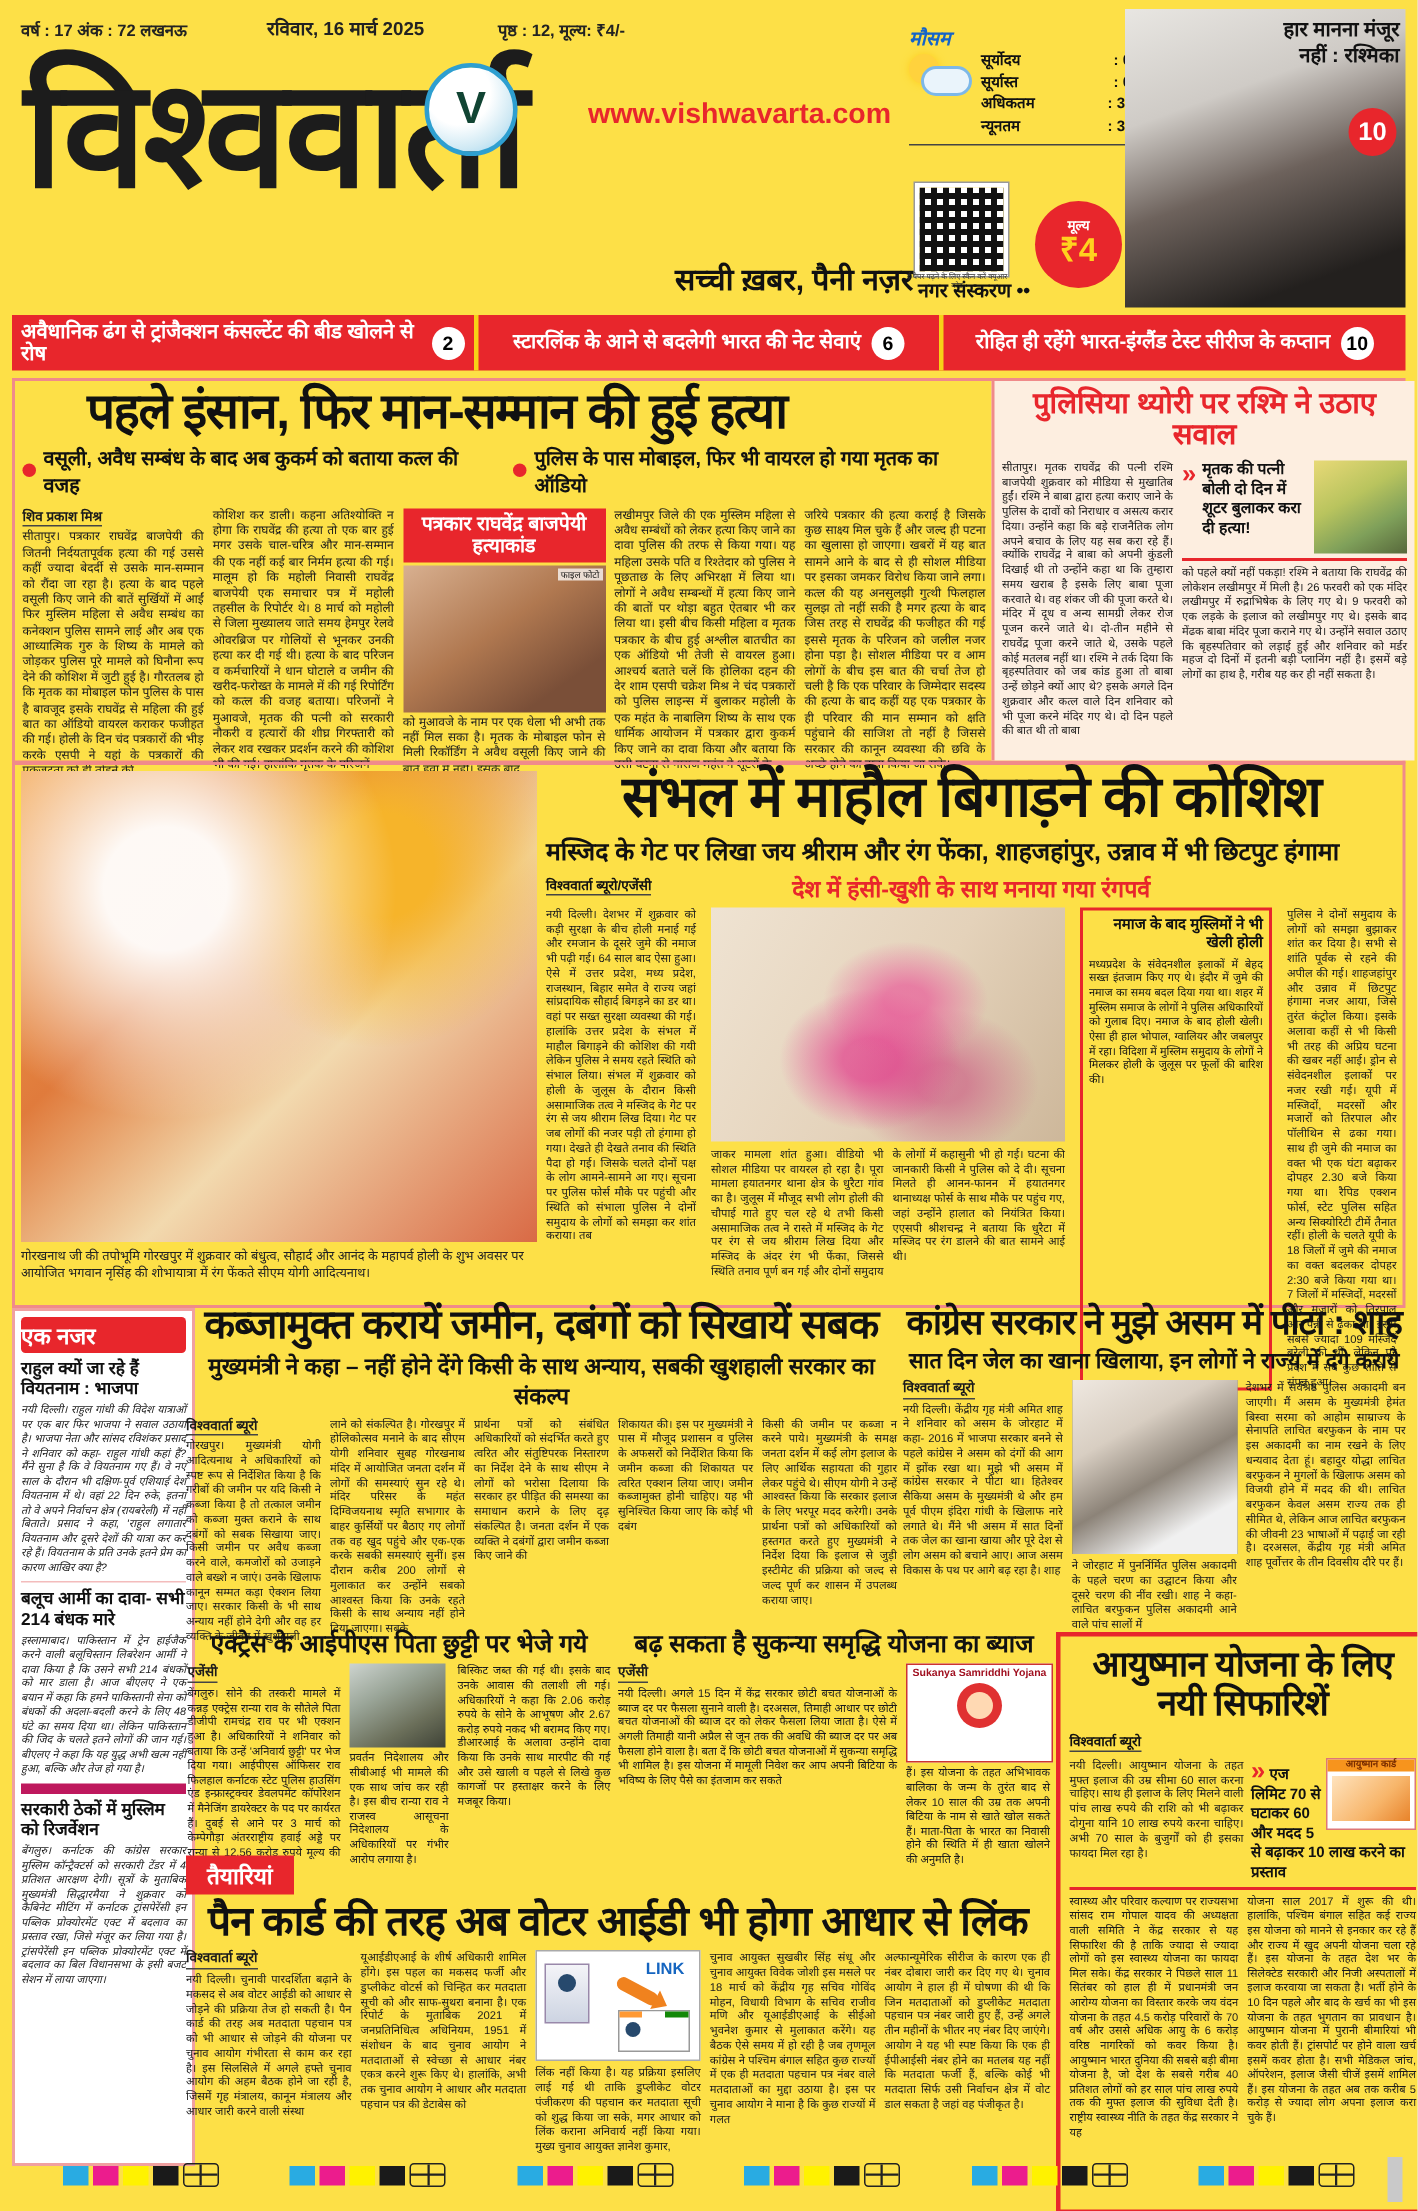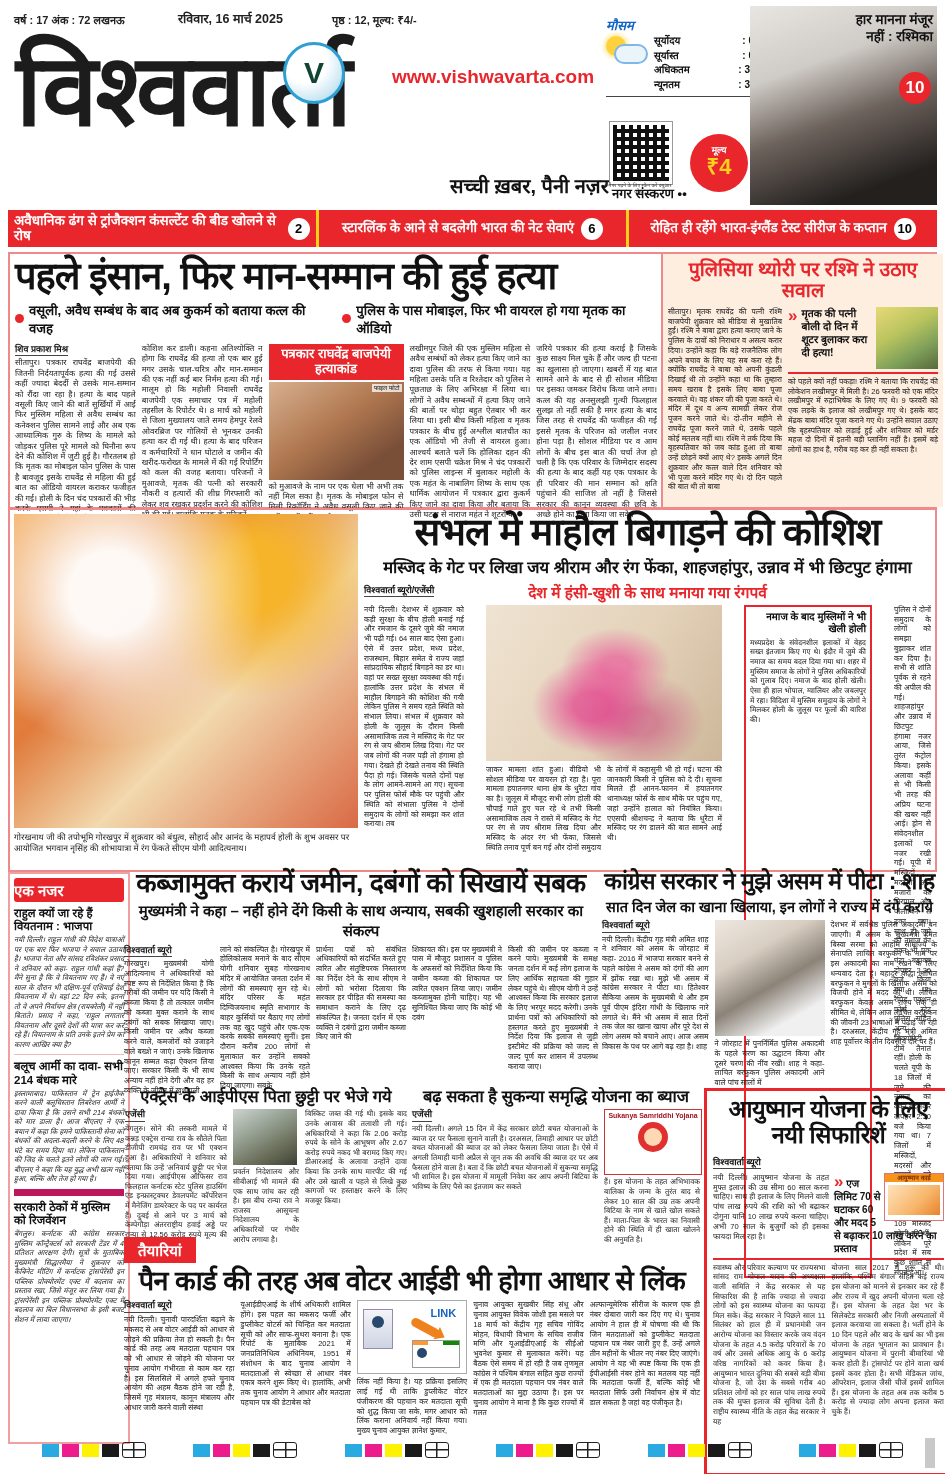--- a/index.html
+++ b/index.html
@@ -1,16 +1,16 @@
 <!DOCTYPE html>
 <html><head>
 <meta charset="utf-8">
 <style>
   html,body{margin:0;padding:0;background:#e9e9e9;}
-  .page{position:relative;width:945px;height:1474px;background:#ffffff;margin:0 auto;overflow:hidden;
+  .page{position:relative;width:945px;height:1474px;background:#fde047;margin:0 auto;overflow:hidden;
         font-family:"Liberation Sans",sans-serif;color:#111;}
   .abs{position:absolute;}
   .col{font-size:8px;line-height:1.3;text-align:justify;color:#1b1b1b;}
   .byline{font-size:9px;font-weight:bold;border-bottom:1px solid #444;display:inline-block;margin-bottom:2px;}
   .redline{height:2px;background:#e8262c;margin:3px 0;}
   
   .meta{font-size:11px;font-weight:bold;color:#222;}
   .mast-title{font-size:100px;font-weight:bold;color:#1c1c1c;line-height:1.45;letter-spacing:-2px;}
   .site{color:#e8262c;font-size:19px;font-weight:bold;}
   .tagline{font-size:20px;font-weight:bold;}
@@ -38,21 +38,21 @@
   
   .ticker{left:8px;top:210px;width:929px;height:37px;background:#e8262c;display:flex;align-items:stretch;}
   .tk{flex:1;display:flex;align-items:center;justify-content:center;gap:7px;padding:0 6px;border-right:3px solid #f7d117;}
   .tk:last-child{border-right:none;}
   .tk-t{color:#fff;font-size:13.5px;font-weight:bold;line-height:1.1;}
   .tk-c{min-width:22px;height:22px;border-radius:50%;background:#fff;color:#000;font-size:13px;font-weight:bold;
         display:flex;align-items:center;justify-content:center;}
   
   .blockA{left:8px;top:252px;width:925px;height:253px;border:2px solid #f08a8a;}
   .leadL{position:absolute;left:5px;top:3px;width:642px;}
-  .lead-h{font-size:38px;font-weight:bold;line-height:1.02;letter-spacing:-1px;}
+  .lead-h{font-size:33px;font-weight:bold;line-height:1.02;letter-spacing:-1px;margin-left:43px;}
   .bullets{display:flex;gap:16px;margin-top:5px;font-size:13.2px;font-weight:bold;align-items:center;}
   .reddot{width:9px;height:9px;border-radius:50%;background:#e8262c;display:inline-block;margin-right:5px;flex:none;}
   .lead-body{display:flex;gap:6px;margin-top:7px;}
   .lead-body>div{flex:1;}
   .lead-mid{flex:none !important;width:135px;}
   .plabel{background:#e8262c;color:#fff;font-size:13px;font-weight:bold;text-align:center;line-height:1.15;padding:3px 2px;}
   .lead-photo{position:relative;height:98px;margin-top:2px;background:linear-gradient(145deg,#d8b090 0%,#b07850 45%,#7a4f38 80%);}
   .credit{position:absolute;top:2px;right:2px;font-size:6px;background:rgba(255,255,255,.75);padding:0 2px;}
   .leadR{position:absolute;left:651px;top:0;bottom:0;width:270px;background:#fdeee0;border-left:2px solid #f08a8a;padding:5px;}
   .r-head{color:#e8262c;font-size:19.5px;font-weight:bold;text-align:center;line-height:1.1;margin-bottom:5px;}
@@ -65,25 +65,25 @@
   .rphoto{width:62px;height:62px;flex:none;background:linear-gradient(150deg,#e8d977 0%,#b9c45e 40%,#7fa05a 70%,#57683b);}
   
   .blockB{left:8px;top:508px;width:925px;height:360px;border:2px solid #f08a8a;}
   .holi{position:absolute;left:4px;top:4px;width:344px;height:314px;
         background:radial-gradient(circle at 28% 25%,rgba(255,255,255,.95) 0 12%,transparent 45%),
                    radial-gradient(circle at 70% 20%,#f6b42a 0 10%,transparent 35%),
                    linear-gradient(135deg,#f2a24a 0%,#e07b3c 35%,#f2d9ae 60%,#d96a45 100%);}
   .holi-cap{position:absolute;left:4px;top:322px;width:344px;font-size:8.5px;line-height:1.3;color:#222;}
   .samR{position:absolute;left:354px;top:3px;width:567px;}
   .sam-h{font-size:38px;font-weight:bold;text-align:center;line-height:1.02;letter-spacing:-1px;}
-  .sam-sub{font-size:16.5px;font-weight:bold;text-align:center;margin-top:3px;}
+  .sam-sub{font-size:16.5px;font-weight:bold;text-align:left;margin-top:3px;}
   .sam-row{position:relative;margin-top:3px;height:20px;}
   .sam-red{color:#e8262c;font-size:15.5px;font-weight:bold;text-align:center;}
   .sam-by{position:absolute;left:0;top:2px;}
-  .sam-cols{display:flex;gap:22px;margin-top:4px;}
+  .sam-cols{display:flex;gap:10px;margin-top:4px;}
   .sc1{width:100px;flex:none;}
   .scm{width:236px;flex:none;}
   .graffiti{height:156px;background:
       radial-gradient(ellipse at 55% 40%,rgba(233,80,150,.65) 0 8%,transparent 30%),
       radial-gradient(ellipse at 45% 65%,rgba(226,60,140,.7) 0 10%,transparent 33%),
       radial-gradient(ellipse at 65% 75%,rgba(200,60,120,.5) 0 8%,transparent 30%),
       linear-gradient(120deg,#efe3d2 0%,#e4d2ba 55%,#cdb79a 100%);}
   .midtext{column-count:2;column-gap:6px;margin-top:4px;}
   .inset{width:116px;flex:none;border:2px solid #e8262c;padding:4px;}
   .inset-h{font-size:10px;font-weight:bold;text-align:right;line-height:1.2;margin-bottom:3px;}

